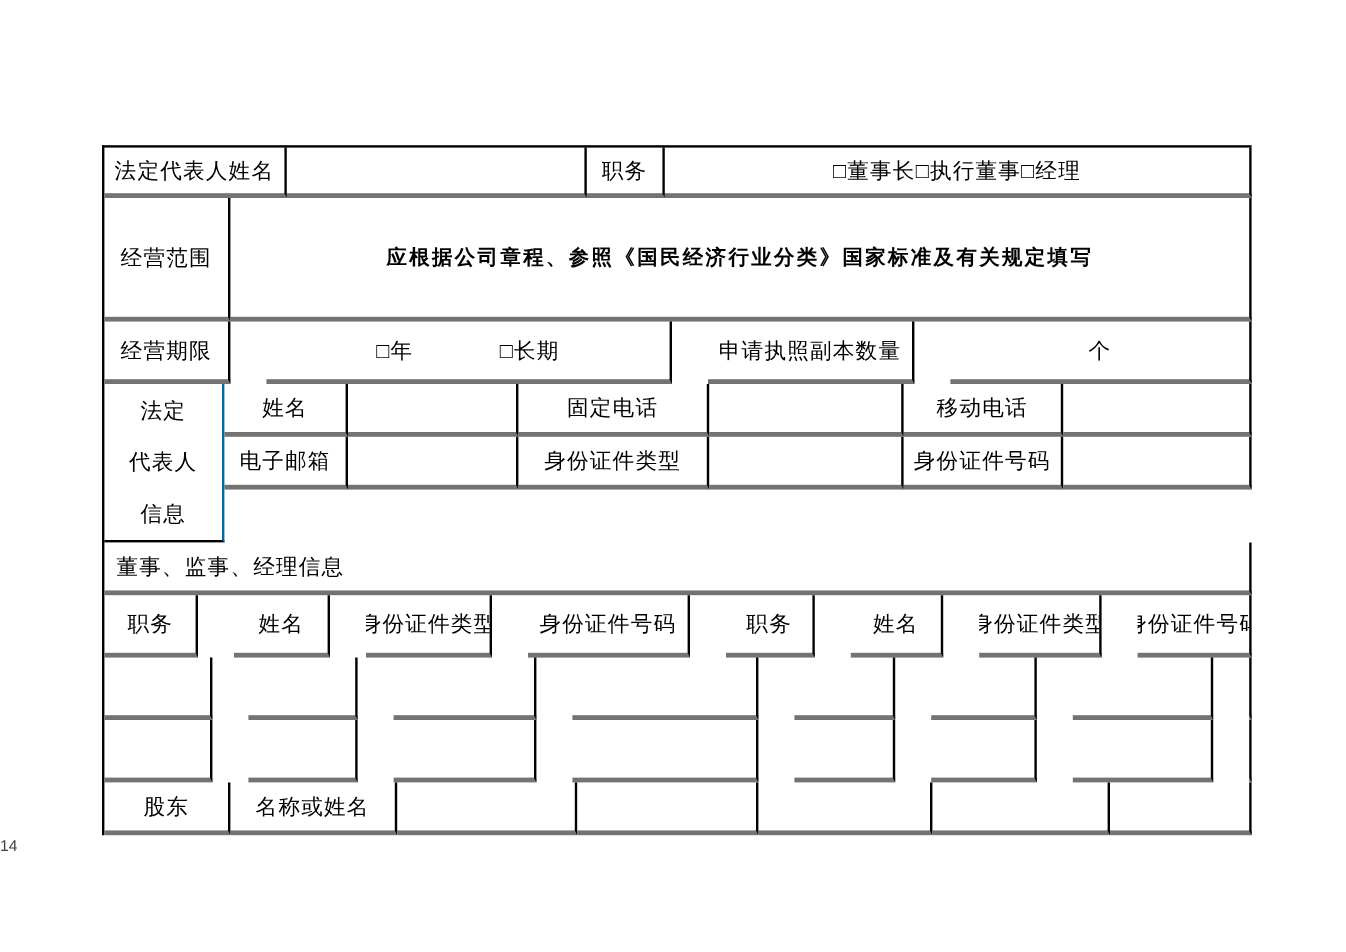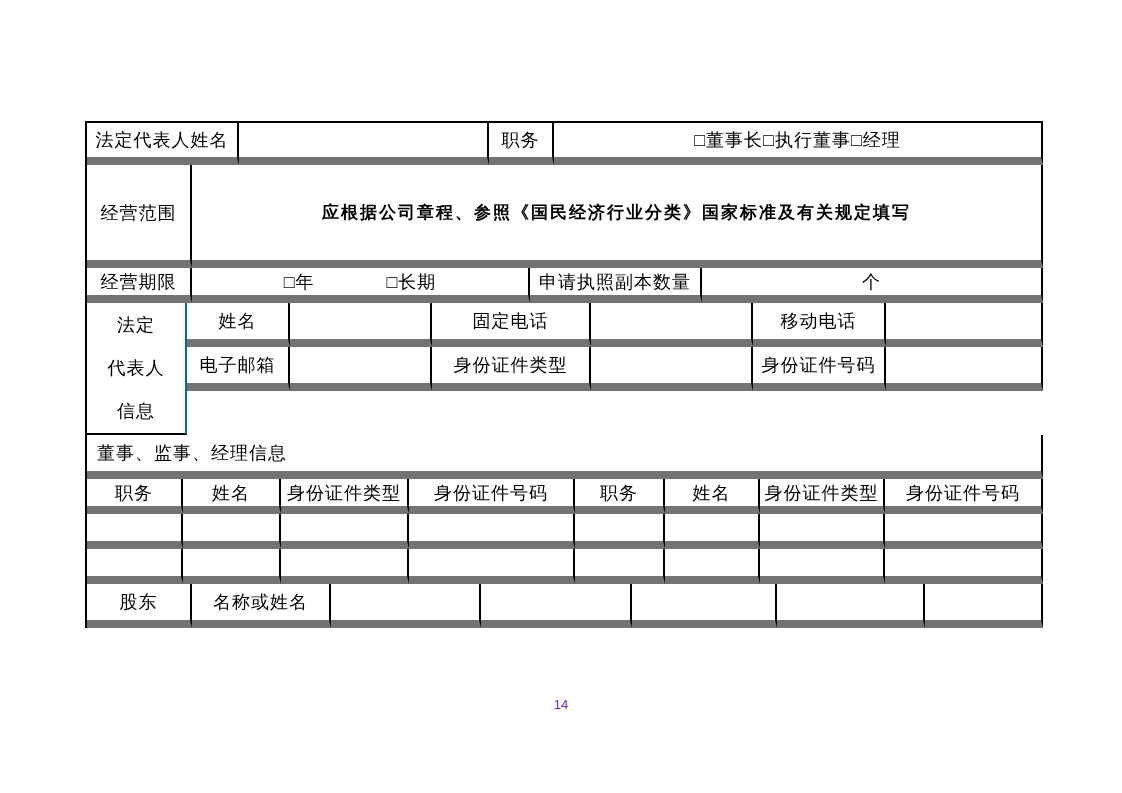--- a/index.html
+++ b/index.html
@@ -27,21 +27,21 @@
     font-size: 18px;
     letter-spacing: 1px;
   }
   .trow {
     display: flex;
     box-sizing: border-box;
   }
   .cell {
     box-sizing: border-box;
     border-right: 2px solid #000;
-    border-bottom: 8px solid #737373;
+    border-bottom: 4px solid #737373;
     display: flex;
     align-items: center;
     justify-content: center;
     text-align: center;
     overflow: hidden;
     white-space: nowrap;
   }
   .cell.fill { flex: 1 1 auto; }
   .cell.left-align {
     justify-content: flex-start;
@@ -68,28 +68,27 @@
     letter-spacing: 2px;
   }
   .term-cell {
     gap: 72px;
   }
   .page-number {
     position: absolute;
     left: 0;
     right: 0;
     top: 697px;
-    text-align: center;
     font-family: "Liberation Sans", "DejaVu Sans", sans-serif;
     font-size: 13px;
-    color: #6d28d9;
+    color: #404040;
   }
   
   .h42  { height: 42px; }
-  .h43  { height: 35px; }
+  .h43  { height: 52px; gap: 30px; }
   .h44  { height: 44px; }
   .h103 { height: 103px; }
   .h132 { height: 132px; }
   
   .w152 { width: 152px; } .w250 { width: 250px; } .w65 { width: 65px; }
   
   .w105 { width: 105px; } .w338 { width: 338px; } .w172 { width: 172px; }
   
   .w103 { width: 103px; } .w142 { width: 142px; } .w143 { width: 159px; }
   .w162 { width: 162px; } .w133 { width: 133px; }

